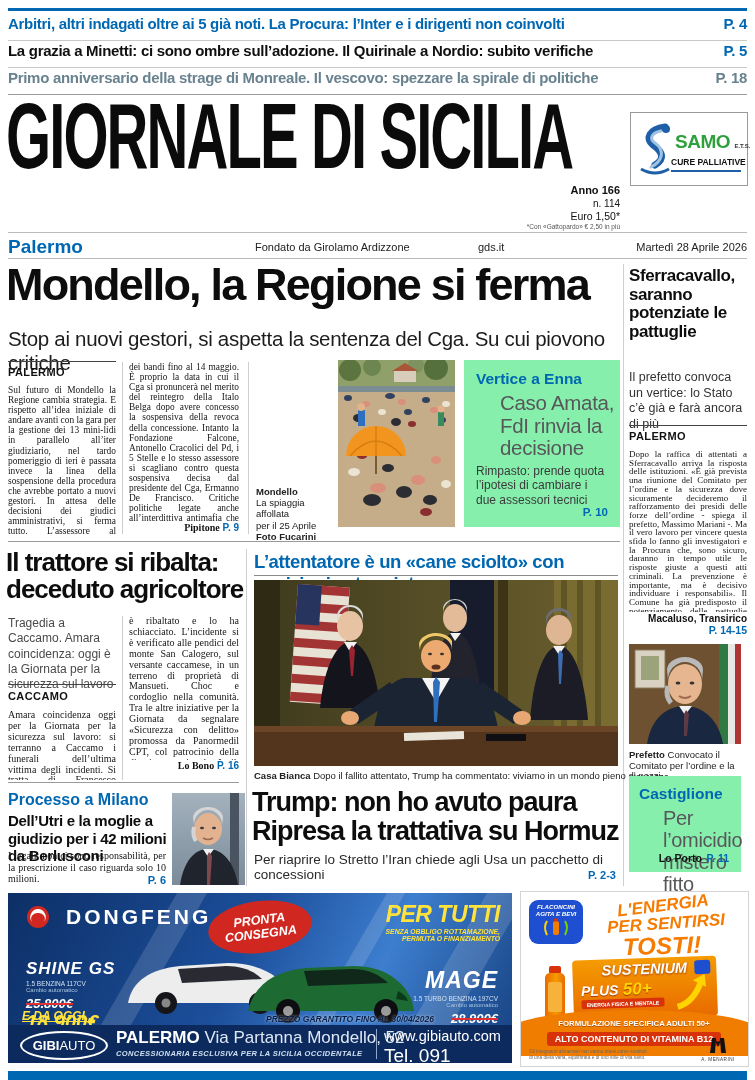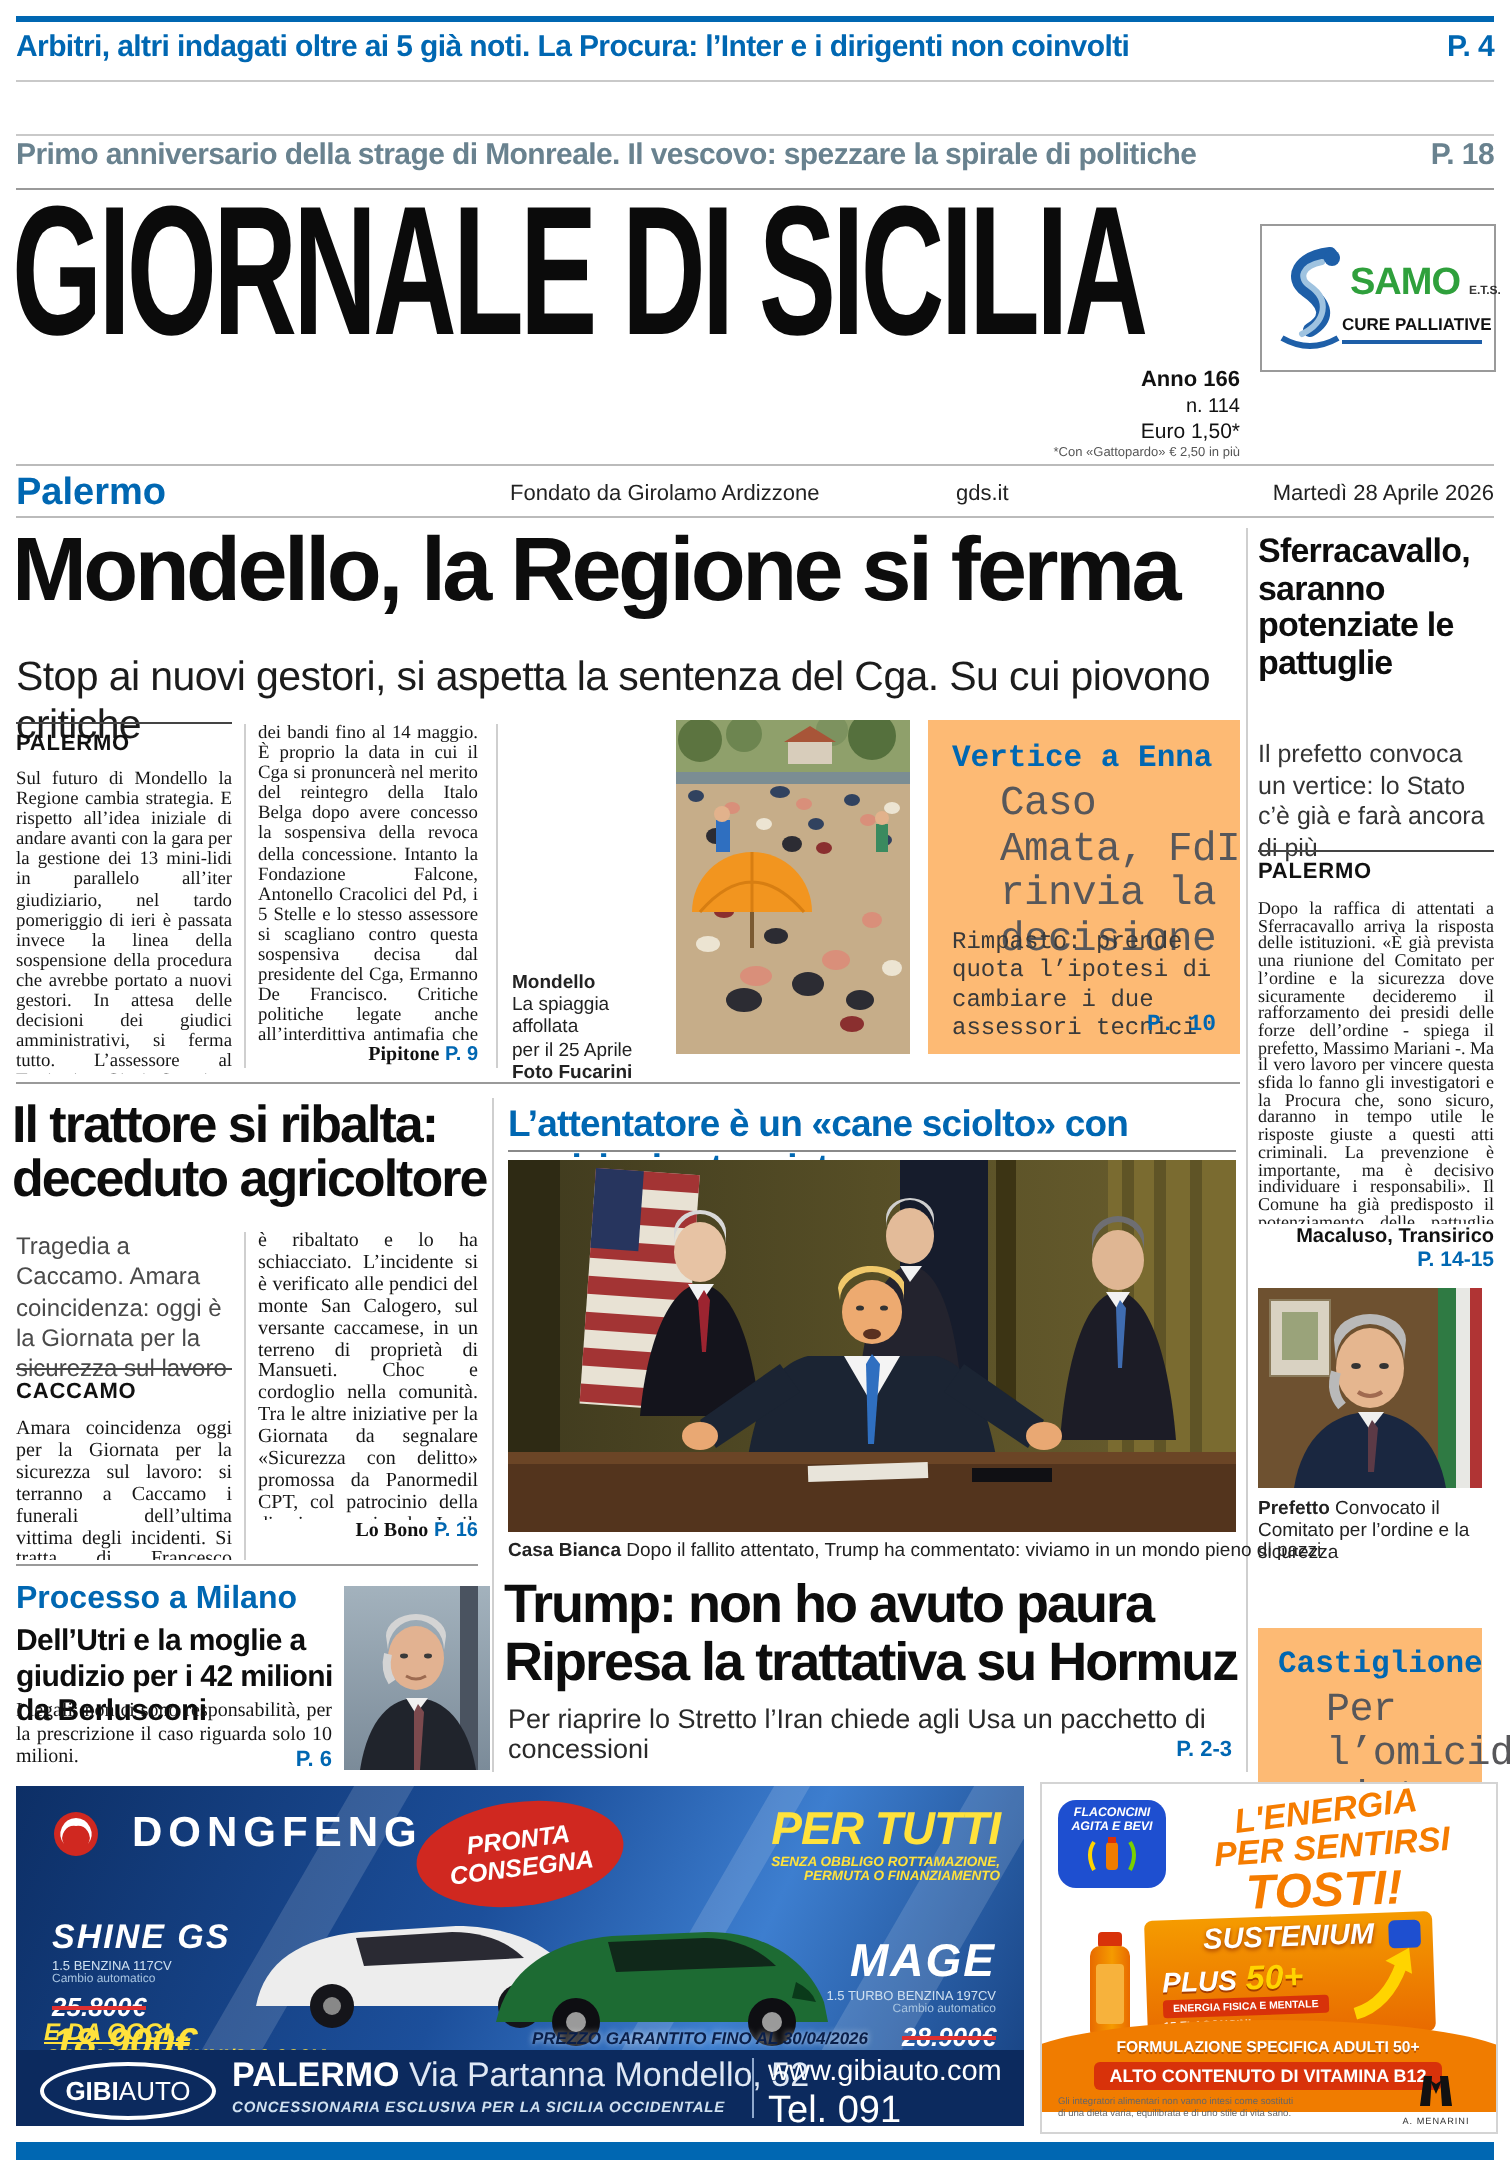--- a/index.html
+++ b/index.html
@@ -20,21 +20,21 @@
         transform:scaleX(0.63);transform-origin:left top;white-space:nowrap;color:#0b0b0b;}
   .samo-box{left:630px;top:112px;width:116px;height:72px;border:1px solid #9a9a9a;background:#fff;}
   .edition{left:440px;top:184px;width:180px;text-align:right;line-height:1.25;}
   .info-row{top:236px;height:22px;}
   
   .label{font-size:11px;font-weight:700;letter-spacing:0.4px;}
   .label-rule{position:absolute;height:1px;background:#444;}
   .body-txt{font-size:9.4px;line-height:10.1px;color:#161616;}
   .byline{font-size:10px;text-align:right;}
   .kicker{color:#0067b2;font-weight:700;}
-  .graybox{background:#fdba74;font-family:Liberation Mono, monospace;}
+  .graybox{background:#86efac;}
   .boxhead{color:#57575a;font-weight:400;margin-left:24px;}
   .cap{font-size:9.5px;line-height:1.18;color:#222;}
   
   .dong{left:8px;top:893px;width:504px;height:170px;overflow:hidden;
         background:linear-gradient(115deg,#0d2f66 0%,#1c4f9b 45%,#3d7ecf 70%,#16407f 100%);}
   .streak{position:absolute;background:rgba(255,255,255,0.14);transform:skewX(-30deg);}
   .sust{left:520px;top:891px;width:227px;height:174px;background:#fff;border:1px solid #d4d4d4;overflow:hidden;}
   .arch{position:absolute;font-style:italic;font-weight:700;color:#f57c00;white-space:nowrap;
         text-shadow:-1px -1px 0 #fff,1px -1px 0 #fff,-1px 1px 0 #fff,1px 1px 0 #fff,0 2px 0 #fff;}
   .strike{text-decoration:line-through;text-decoration-color:#e03030;text-decoration-thickness:2px;}
@@ -45,20 +45,24 @@
 
 <div class="page">
 
   <div class="abs" style="left:0;top:0;width:755px;height:96px;">
     <div class="abs" style="left:8px;top:8px;width:739px;height:3px;background:#0067b2;"></div>
     <div class="tb-row" style="top:15px;color:#0067b2;">
       <span>Arbitri, altri indagati oltre ai 5 già noti. La Procura: l’Inter e i dirigenti non coinvolti</span>
       <span class="tb-page">P. 4</span>
     </div>
     <div class="hr" style="left:8px;top:40px;width:739px;"></div>
+    <div class="tb-row" style="top:42px;color:#101010;">
+      <span>La grazia a Minetti: ci sono ombre sull’adozione. Il Quirinale a Nordio: subito verifiche</span>
+      <span class="tb-page">P. 5</span>
+    </div>
     <div class="hr" style="left:8px;top:67px;width:739px;"></div>
     <div class="tb-row" style="top:69px;color:#69828f;">
       <span>Primo anniversario della strage di Monreale. Il vescovo: spezzare la spirale di politiche</span>
       <span class="tb-page" style="color:#69828f;">P. 18</span>
     </div>
     <div class="hr" style="left:8px;top:94px;width:739px;background:#9a9a9a;"></div>
   </div>
 
   <div class="abs mast">GIORNALE DI SICILIA</div>
 
@@ -327,21 +331,21 @@
         <path d="M39,42 q-3,10 3,17" stroke="#b9b9b9" stroke-width="5" fill="none"></path>
         <ellipse cx="49" cy="39" rx="2.4" ry="1.5" fill="#333"></ellipse>
           <ellipse cx="63" cy="39" rx="2.4" ry="1.5" fill="#333"></ellipse>
         <path d="M50,52 q6,4 12,0" stroke="#a06a50" stroke-width="2" fill="none"></path>
       </svg>
     </div>
     <div class="abs cap" style="left:0;top:485px;width:118px;">
       <span class="bold">Prefetto</span>
       <span>Convocato il Comitato per l’ordine e la sicurezza</span>
     </div>
-    <div class="abs graybox" style="left:0;top:550px;width:112px;height:107px;">
+    <div class="abs graybox" style="left:0;top:512px;width:112px;height:96px;">
       <div class="abs kicker" style="left:10px;top:9px;font-size:15.5px;">Castiglione</div>
       <div class="abs boxhead" style="left:10px;top:31px;width:95px;font-size:20px;line-height:1.1;letter-spacing:-0.3px;">Per l’omicidio mistero fitto</div>
       <div class="abs" style="left:0;top:72px;width:100px;text-align:right;">
         <span class="bold" style="font-size:10.5px;">Lo Porto</span>
         <span class="bold blue" style="font-size:10.5px;">P. 11</span>
       </div>
     </div>
   </div>
 
   <div class="abs dong">

